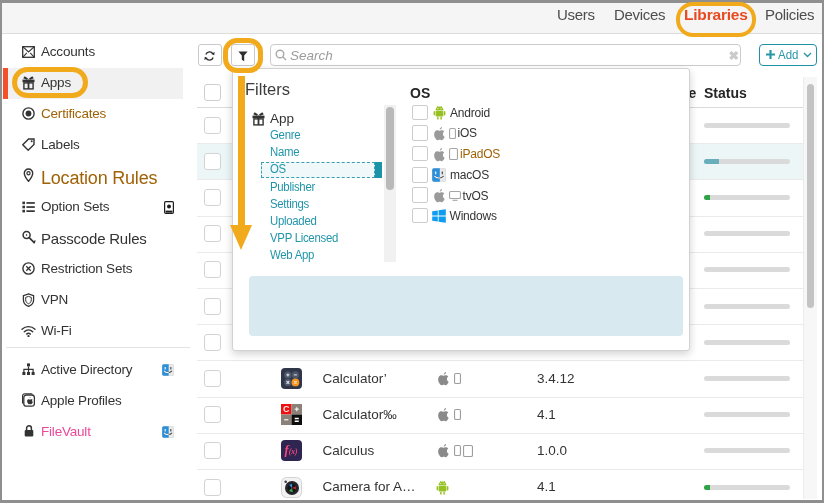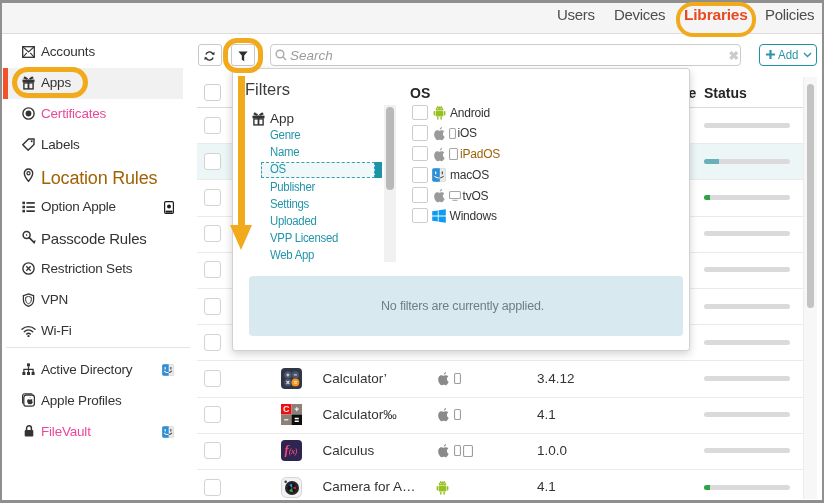--- a/index.html
+++ b/index.html
@@ -13,24 +13,24 @@
 <div class="t" style="left:614px;top:6px;font-size:15px;color:#4d4d4d;letter-spacing:-0.3px">Devices</div>
 <div class="t" style="left:684px;top:5.5px;font-size:15.5px;font-weight:bold;color:#e8491f;letter-spacing:-0.2px">Libraries</div>
 <div class="t" style="left:765px;top:6px;font-size:15px;color:#4d4d4d;letter-spacing:-0.3px">Policies</div>
 
 <div class="a" style="left:8px;top:67.5px;width:175px;height:31px;background:#f1f1f1"></div>
 <div class="a" style="left:2.5px;top:67.5px;width:5.5px;height:31px;background:#f2512a"></div>
 <div class="a" style="left:6px;top:346.5px;width:184px;height:1px;background:#e3e3e3"></div>
 
 <div class="t" style="left:41px;top:44px;font-size:13.5px;color:#333;letter-spacing:-0.2px">Accounts</div>
 <div class="t" style="left:41px;top:75px;font-size:13.5px;color:#333;letter-spacing:-0.2px">Apps</div>
-<div class="t" style="left:41px;top:106px;font-size:13.5px;color:#ec4899;letter-spacing:-0.2px">Certificates</div>
+<div class="t" style="left:41px;top:106px;font-size:13.5px;color:#a16207;letter-spacing:-0.2px">Certificates</div>
 <div class="t" style="left:41px;top:137px;font-size:13.5px;color:#333;letter-spacing:-0.2px">Labels</div>
 <div class="t" style="left:41px;top:168px;font-size:18px;color:#a16207;letter-spacing:-0.2px">Location Rules</div>
-<div class="t" style="left:41px;top:199px;font-size:13.5px;color:#333;letter-spacing:-0.2px">Option Apple</div>
+<div class="t" style="left:41px;top:199px;font-size:13.5px;color:#333;letter-spacing:-0.2px">Option Sets</div>
 <div class="t" style="left:41px;top:230px;font-size:15px;color:#333;letter-spacing:-0.2px">Passcode Rules</div>
 <div class="t" style="left:41px;top:261px;font-size:13.5px;color:#333;letter-spacing:-0.2px">Restriction Sets</div>
 <div class="t" style="left:41px;top:292px;font-size:13.5px;color:#333;letter-spacing:-0.2px">VPN</div>
 <div class="t" style="left:41px;top:323px;font-size:13.5px;color:#333;letter-spacing:-0.2px">Wi-Fi</div>
 <div class="t" style="left:41px;top:362px;font-size:13.5px;color:#333;letter-spacing:-0.2px">Active Directory</div>
 <div class="t" style="left:41px;top:393px;font-size:13.5px;color:#333;letter-spacing:-0.2px">Apple Profiles</div>
 <div class="t" style="left:41px;top:424px;font-size:13.5px;color:#ec4899;letter-spacing:-0.2px">FileVault</div>
 
 <svg class="a" style="left:22px;top:46px" width="13" height="12" viewBox="0 0 13 12">
       <rect x="0.7" y="0.7" width="11.6" height="10.6" fill="none" stroke="#333" stroke-width="1.3"></rect>
@@ -387,21 +387,20 @@
       <g fill="#0f9bee">
         <path d="M0.2 2.2 L5.8 1.4 V6.6 H0.2 Z"></path>
         <path d="M6.6 1.3 L13.8 0.2 V6.6 H6.6 Z"></path>
         <path d="M0.2 7.4 H5.8 V12.6 L0.2 11.8 Z"></path>
         <path d="M6.6 7.4 H13.8 V13.8 L6.6 12.7 Z"></path>
       </g>
     </svg>
 <div class="t" style="left:449.5px;top:209.4px;font-size:12px;color:#333;letter-spacing:-0.2px;z-index:31">Windows</div>
 
 <div class="a" style="left:248.5px;top:276px;width:434px;height:60px;background:#d8e9ef;border-radius:4px;z-index:31"></div>
-<div class="a" style="left:248.5px;top:299px;width:428px;text-align:center;font-size:12.5px;letter-spacing:-0.2px;color:#6d7f88;z-index:32;white-space:nowrap">No filters are currently applied.</div>
 
 <div class="a" style="left:0;top:0;width:824px;height:2.5px;background:#8f8f8f;z-index:40"></div>
 <div class="a" style="left:0;top:0;width:2px;height:503px;background:#8f8f8f;z-index:40"></div>
 <div class="a" style="left:821.5px;top:0;width:2.5px;height:503px;background:#8f8f8f;z-index:40"></div>
 <div class="a" style="left:0;top:499.5px;width:824px;height:3.5px;background:#8f8f8f;z-index:40"></div>
 
 <div class="a" style="left:11.5px;top:66.5px;width:76px;height:31px;border:5px solid #f2aa1d;border-radius:16px;box-sizing:border-box;z-index:50"></div>
 <div class="a" style="left:676px;top:2px;width:80px;height:35px;border:4.5px solid #f2aa1d;border-radius:17px;box-sizing:border-box;z-index:50"></div>
 <div class="a" style="left:223px;top:38px;width:39.5px;height:35px;border:5px solid #f2aa1d;border-radius:14px;box-sizing:border-box;z-index:50"></div>
 <div class="a" style="left:238px;top:75.5px;width:7px;height:150px;background:#f2aa1d;z-index:50"></div>

